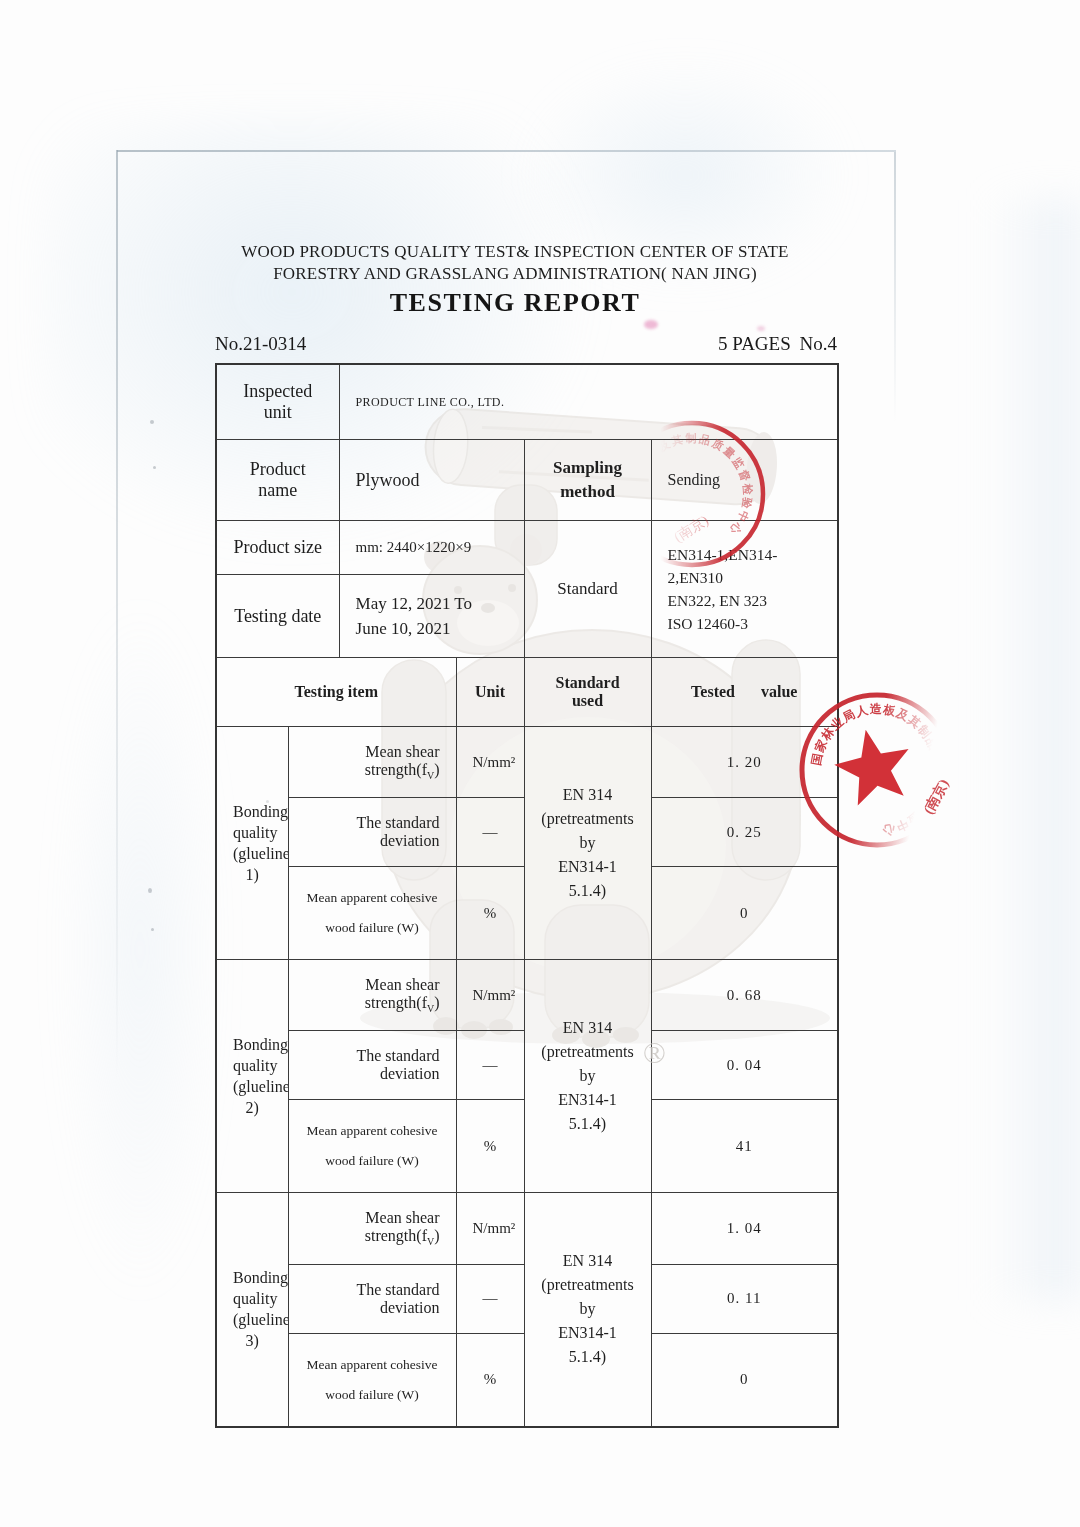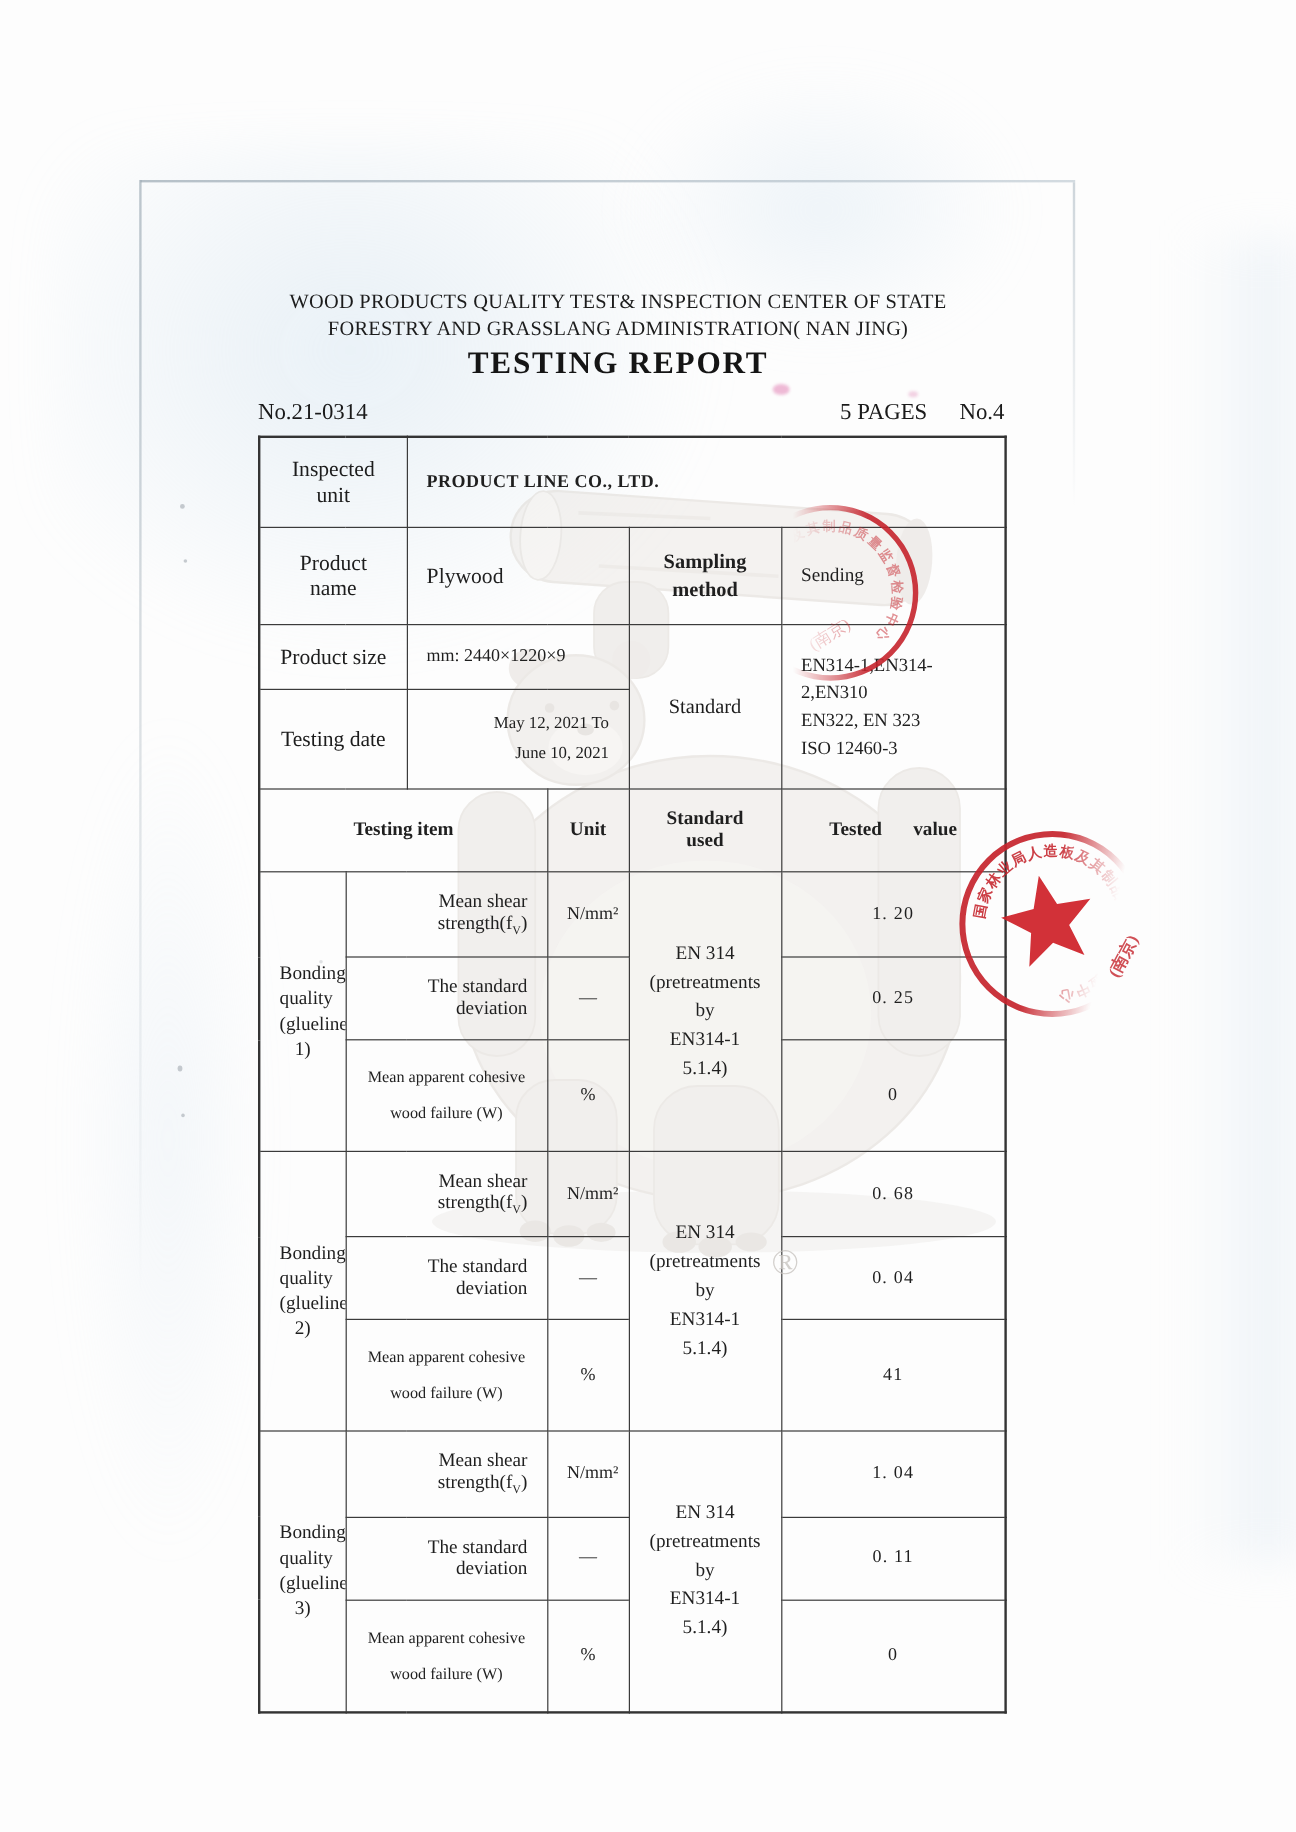--- a/index.html
+++ b/index.html
@@ -10,34 +10,34 @@
   .wash{position:absolute;pointer-events:none;filter:blur(18px);}
   .paper-edge{position:absolute;pointer-events:none;}
   .speck{position:absolute;background:#9aa2aa;border-radius:50%;opacity:.55;}
   
   .org-block{left:115px;top:241px;width:800px;text-align:center;line-height:22px;
              font-size:17px;letter-spacing:.2px;color:#1c1c1c;}
   .report-title{left:115px;top:288px;width:800px;text-align:center;font-size:26px;
                 font-weight:bold;letter-spacing:1.5px;color:#151515;}
   .no-row{left:215px;top:333px;width:622px;display:flex;justify-content:space-between;
           font-size:19px;color:#1a1a1a;}
-  .pages-group span{margin-left:22px;}
+  .pages-group span{margin-left:4px;}
   
   table.report{border-collapse:collapse;table-layout:fixed;width:622px;background:transparent;}
   table.report td{border:1.6px solid #3b3b3b;padding:16px;overflow:hidden;vertical-align:middle;}
   table.report{border:2px solid #343434;}
   .lbl{font-size:18px;text-align:center;color:#1d1d1d;}
-  .val-strong{font-size:15px;font-weight:bold;padding-left:18px;letter-spacing:.4px;}
+  .val-strong{font-size:12px;font-weight:normal;padding-left:18px;letter-spacing:.4px;}
   .val{font-size:18px;padding-left:12px;}
   .val-sm{font-size:15px;padding-left:10px;}
   .bold{font-weight:bold;}
   .hdr{font-size:16px;font-weight:bold;text-align:center;}
   .two-line{line-height:24px;text-align:center;font-size:17px;}
   .std-lines{font-size:15.5px;line-height:23px;padding-left:8px;}
-  .date-lines{font-size:14px;line-height:25px;text-align:right;}
+  .date-lines{font-size:17px;line-height:25px;text-align:left;}
   .group-cell{font-size:16px;line-height:21px;text-align:center;}
   .item{font-size:16px;text-align:right;}
   .item-sm{font-size:13.5px;line-height:30px;text-align:center;}
   .unit{font-size:15px;text-align:center;}
   .stdused{font-size:16px;line-height:24px;text-align:center;vertical-align:top;padding-top:7px;}
   .tval{font-size:15px;text-align:center;letter-spacing:1px;}
   .tested-hdr{display:flex;justify-content:center;gap:26px;}
   sub.fsub{font-size:10px;vertical-align:sub;}
   
   .wm{pointer-events:none;}

